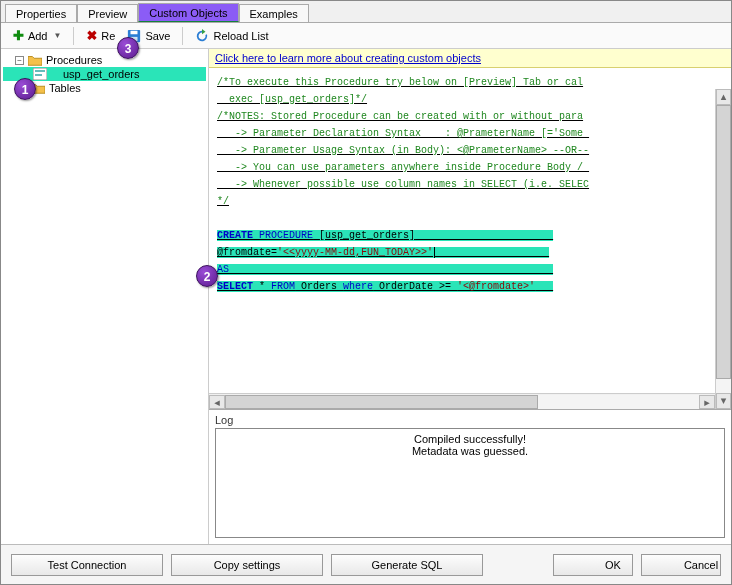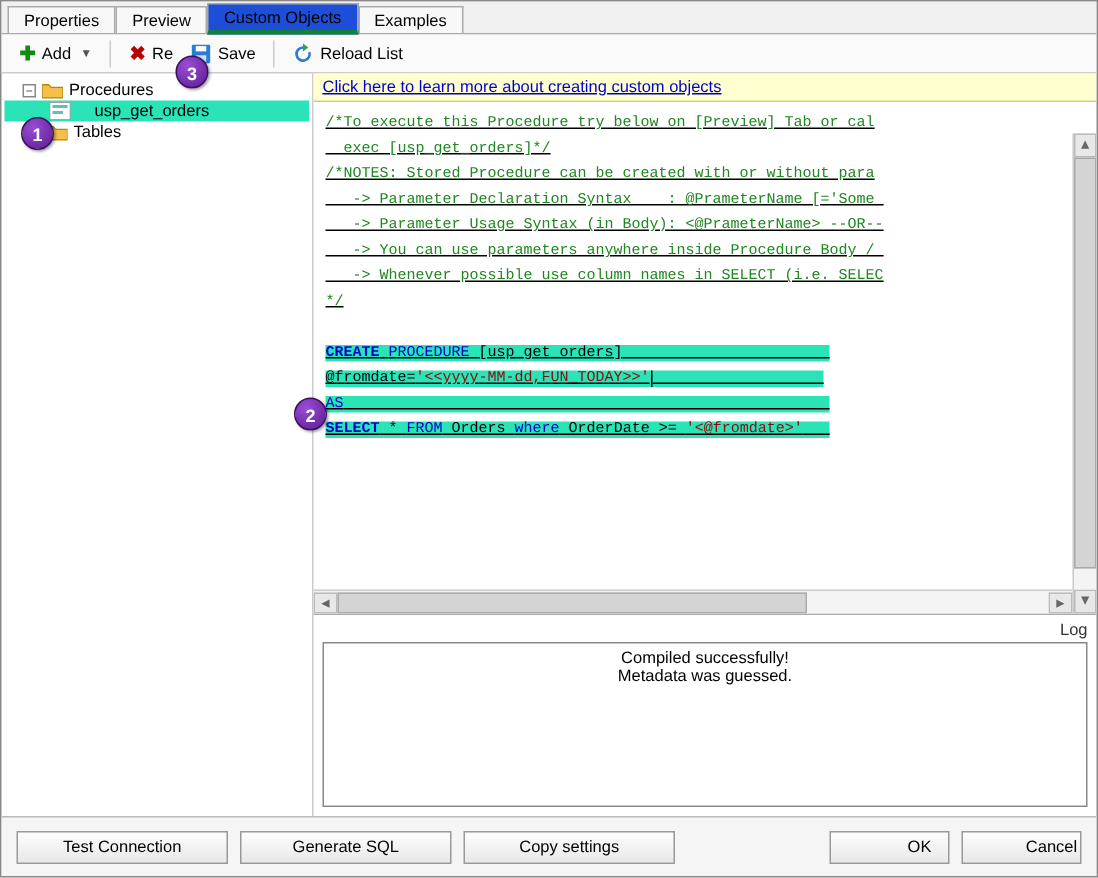--- a/index.html
+++ b/index.html
@@ -27,22 +27,22 @@
     padding: 3px 10px 2px 10px;
     border: 1px solid #aaa;
     border-bottom: none;
     background: #f8f8f8;
     margin-right: 0px;
     cursor: pointer;
     position: relative;
     top: 0px;
   }
   .tab.active {
-    background: #1d4ed8;
-    border-bottom: 3px solid #15803d;
+    background: #8b5cf6;
+    border-bottom: 1px solid #15803d;
     z-index: 2;
   }
   .toolbar {
     display: flex;
     align-items: center;
     height: 26px;
     padding: 0 8px;
     border-bottom: 1px solid #ccc;
     background: #fafafa;
     gap: 4px;
@@ -126,21 +126,21 @@
     display:flex;
     align-items:center;
   }
   .hscroll .arrow { width:16px; text-align:center; color:#666; border:1px solid #bbb; background:#e8e8e8; height:14px; line-height:12px;}
   .hscroll .track { flex:1; height:14px; background:#f4f4f4; position:relative;}
   .hscroll .thumb { position:absolute; left:0; width:66%; height:100%; background:#d4d4d4; border:1px solid #aaa;}
 
   .logpane {
     padding:4px 6px 0 6px;
   }
-  .logpane .loglabel { color:#333; margin-bottom:2px;text-align:right;}
+  .logpane .loglabel { color:#333; margin-bottom:2px;}
   .logbox {
     border:1px solid #888;
     height:110px;
     padding:4px 6px;
     font-size:11px;
     background:#fff;
     margin:0 6px 6px 6px;
     text-align:center;
   }
 
@@ -162,21 +162,21 @@
     background:#f5f5f5;
     display:flex;
     align-items:center;
     padding:0 10px;
     gap:8px;
   }
   .btn {
     border:1px solid #999;
     background: linear-gradient(#fdfdfd,#e8e8e8);
     padding: 4px 0;
-    width:141px;
+    width:152px;
     text-align:center;
     cursor:pointer;
   }
   .btn.small { width:80px;padding-left:40px; }
   .spacer{ flex:1;}
 
   .callout {
     position:absolute;
     width:22px; height:22px;
     border-radius:11px;
@@ -298,22 +298,22 @@
     </div>
     <div class="logbox">
       <div>Compiled successfully!</div>
       <div>Metadata was guessed.</div>
     </div>
   </div>
 </div>
 
 <div class="buttons">
   <div class="btn">Test Connection</div>
+  <div class="btn">Copy settings</div>
   <div class="btn">Generate SQL</div>
-  <div class="btn">Copy settings</div>
   <div class="spacer"></div>
   <div class="btn small">OK</div>
   <div class="btn small">Cancel</div>
 </div>
 
 <div class="callout" style="left:14px; top:78px;">1</div>
 <div class="callout" style="left:196px; top:265px;">2</div>
 <div class="callout" style="left:117px; top:37px;">3</div>
 
 </body></html>

